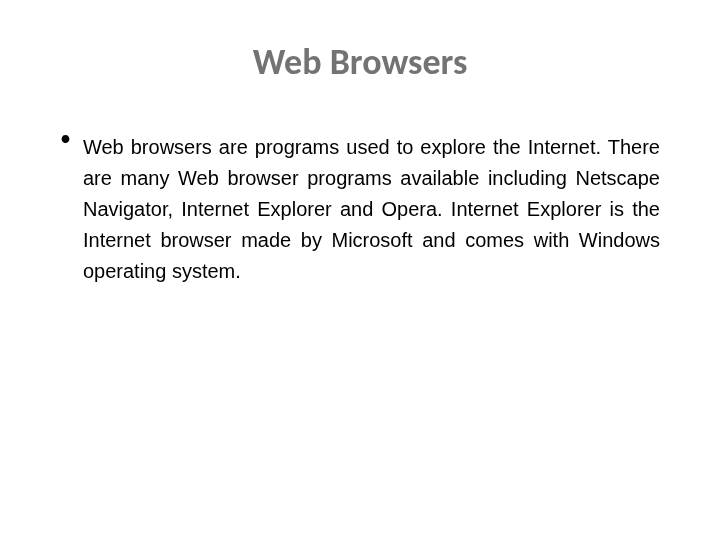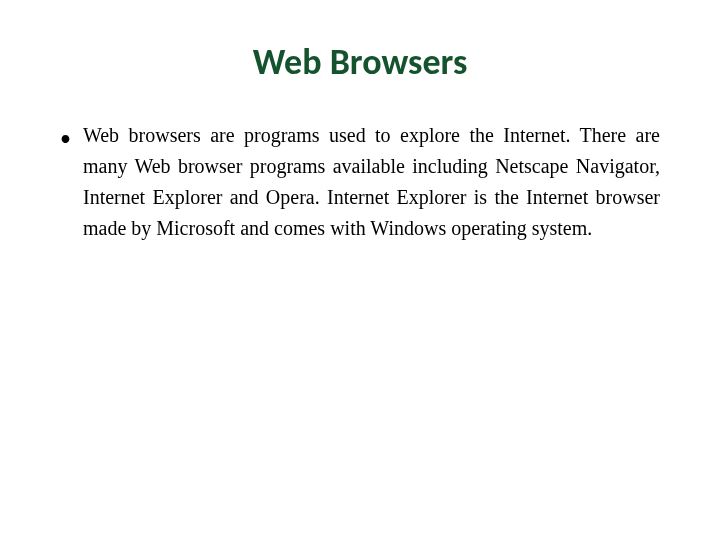--- a/index.html
+++ b/index.html
@@ -16,21 +16,21 @@
       display: flex;
       flex-direction: column;
       align-items: center;
       justify-content: flex-start;
       padding: 40px 60px 40px 60px;
     }
 
     .title {
       font-size: 36px;
       font-weight: bold;
-      color: #14532d;
+      color: #737373;
       text-align: left;
       margin-bottom: 36px;
       font-family: 'Calibri', Arial, sans-serif;
     }
 
     .content {
       width: 100%;
       display: flex;
       flex-direction: column;
       gap: 0;
@@ -49,21 +49,22 @@
       color: #000000;
       flex-shrink: 0;
       margin-top: 2px;
     }
 
     .bullet-text {
       font-size: 20px;
       line-height: 1.55;
       color: #000000;
       text-align: justify;
-      font-family: Liberation Serif, serif;
+      font-family: Liberation Sans, sans-serif;
+      margin-top: 12px;
     }
   </style>
 </head>
 <body>
 
 <h1 class="title">Web Browsers</h1>
 
 <div class="content">
   <div class="bullet-item">
     <span class="bullet-symbol">•</span>

